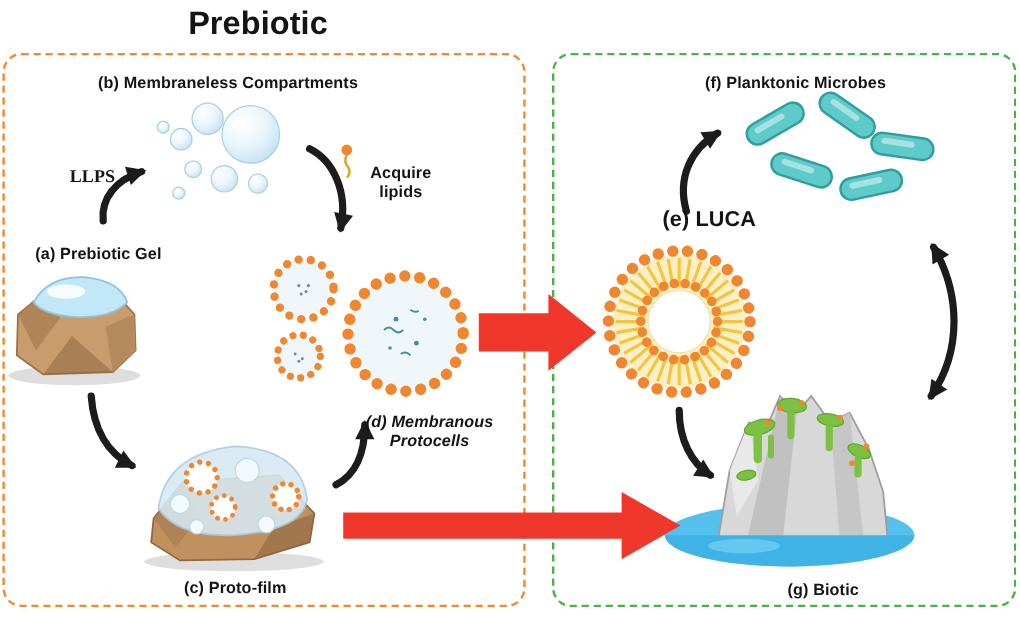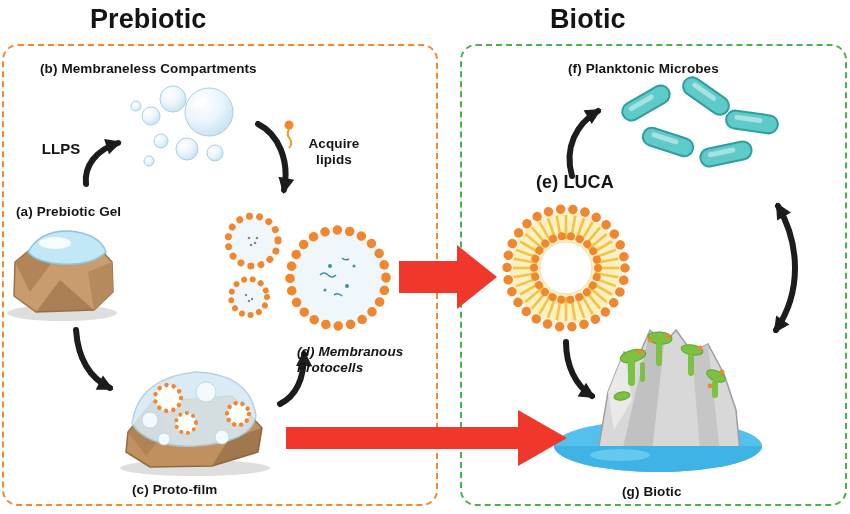--- a/index.html
+++ b/index.html
@@ -1,21 +1,21 @@
 <!DOCTYPE html>
 <html style="--prebiotic_border: #f5872f; --biotic_border: #47b347; --red_arrow: #ef382b; --membrane_orange: #f0872f; --luca_yellow: #f2c53d; --luca_fill: #fcefc5; --microbe_teal: #5ecaca; --biofilm_green: #7cc142; --water_blue: #3fb3e6; --bubble_blue: #c6e2f2; --rock_brown: #c99c6d; --rock_gray: #d8d8d8;"><head>
 <meta charset="utf-8">
 <style>
   html,body{margin:0;padding:0;background:#ffffff;}
   #stage{
     position:relative;width:850px;height:514px;background:#ffffff;
     font-family:"Liberation Sans",sans-serif;overflow:hidden;
   }
   .lbl{
-    position:absolute;color:#141414;font-weight:700;
+    position:absolute;color:#141414;font-weight:700;text-align:center;
     line-height:1.18;letter-spacing:.1px;
   }
   .title{font-size:27px;font-weight:700;}
   .small{font-size:13.5px;}
   .region-box{
     position:absolute;border-radius:16px;box-sizing:border-box;
   }
   #box-pre{left:2px;top:44px;width:436px;height:462px;border:2.5px dashed var(--prebiotic_border,#f5872f);}
   #box-bio{left:460px;top:44px;width:387px;height:462px;border:2.5px dashed var(--biotic_border,#47b347);}
   svg#art{position:absolute;left:0;top:0;}
@@ -220,24 +220,23 @@
       <path class="blk" d="M 778,206 C 800,244 802,292 776,330" marker-start="url(#ah)" marker-end="url(#ah)"></path>
     </g>
 
     <g fill="var(--red_arrow,#ef382b)">
       <polygon points="399,261 457,261 457,245 497,277 457,309 457,293 399,293"></polygon>
       <polygon points="286,427 518,427 518,410 567,438 518,466 518,449 286,449"></polygon>
     </g>
   </svg>
 
   <div class="lbl title" style="left:90px;top:4px;width:250px;">Prebiotic</div>
-  <div class="lbl title" style="left:550px;top:4px;width:250px;">Biotic</div>
 
   <div class="lbl small" style="left:40px;top:61px;width:300px;">(b) Membraneless Compartments</div>
-  <div class="lbl" style="left:26px;top:140px;width:70px;font-size:15px;text-align:center;">LLPS</div>
+  <div class="lbl" style="left:26px;top:140px;width:70px;font-size:15px;text-align:right;font-family:Liberation Serif, serif;">LLPS</div>
   <div class="lbl small" style="left:16px;top:204px;width:132px;">(a) Prebiotic Gel</div>
   <div class="lbl small" style="left:303px;top:136px;width:62px;text-align:center;">Acquire lipids</div>
   <div class="lbl small" style="left:297px;top:344px;width:122px;font-style:italic;">(d) Membranous Protocells</div>
   <div class="lbl small" style="left:132px;top:482px;width:128px;">(c) Proto-film</div>
 
   <div class="lbl small" style="left:568px;top:61px;width:190px;">(f) Planktonic Microbes</div>
   <div class="lbl" style="left:536px;top:172px;width:110px;font-size:18px;">(e) LUCA</div>
   <div class="lbl small" style="left:622px;top:484px;width:128px;">(g) Biotic</div>
 
 </div>

